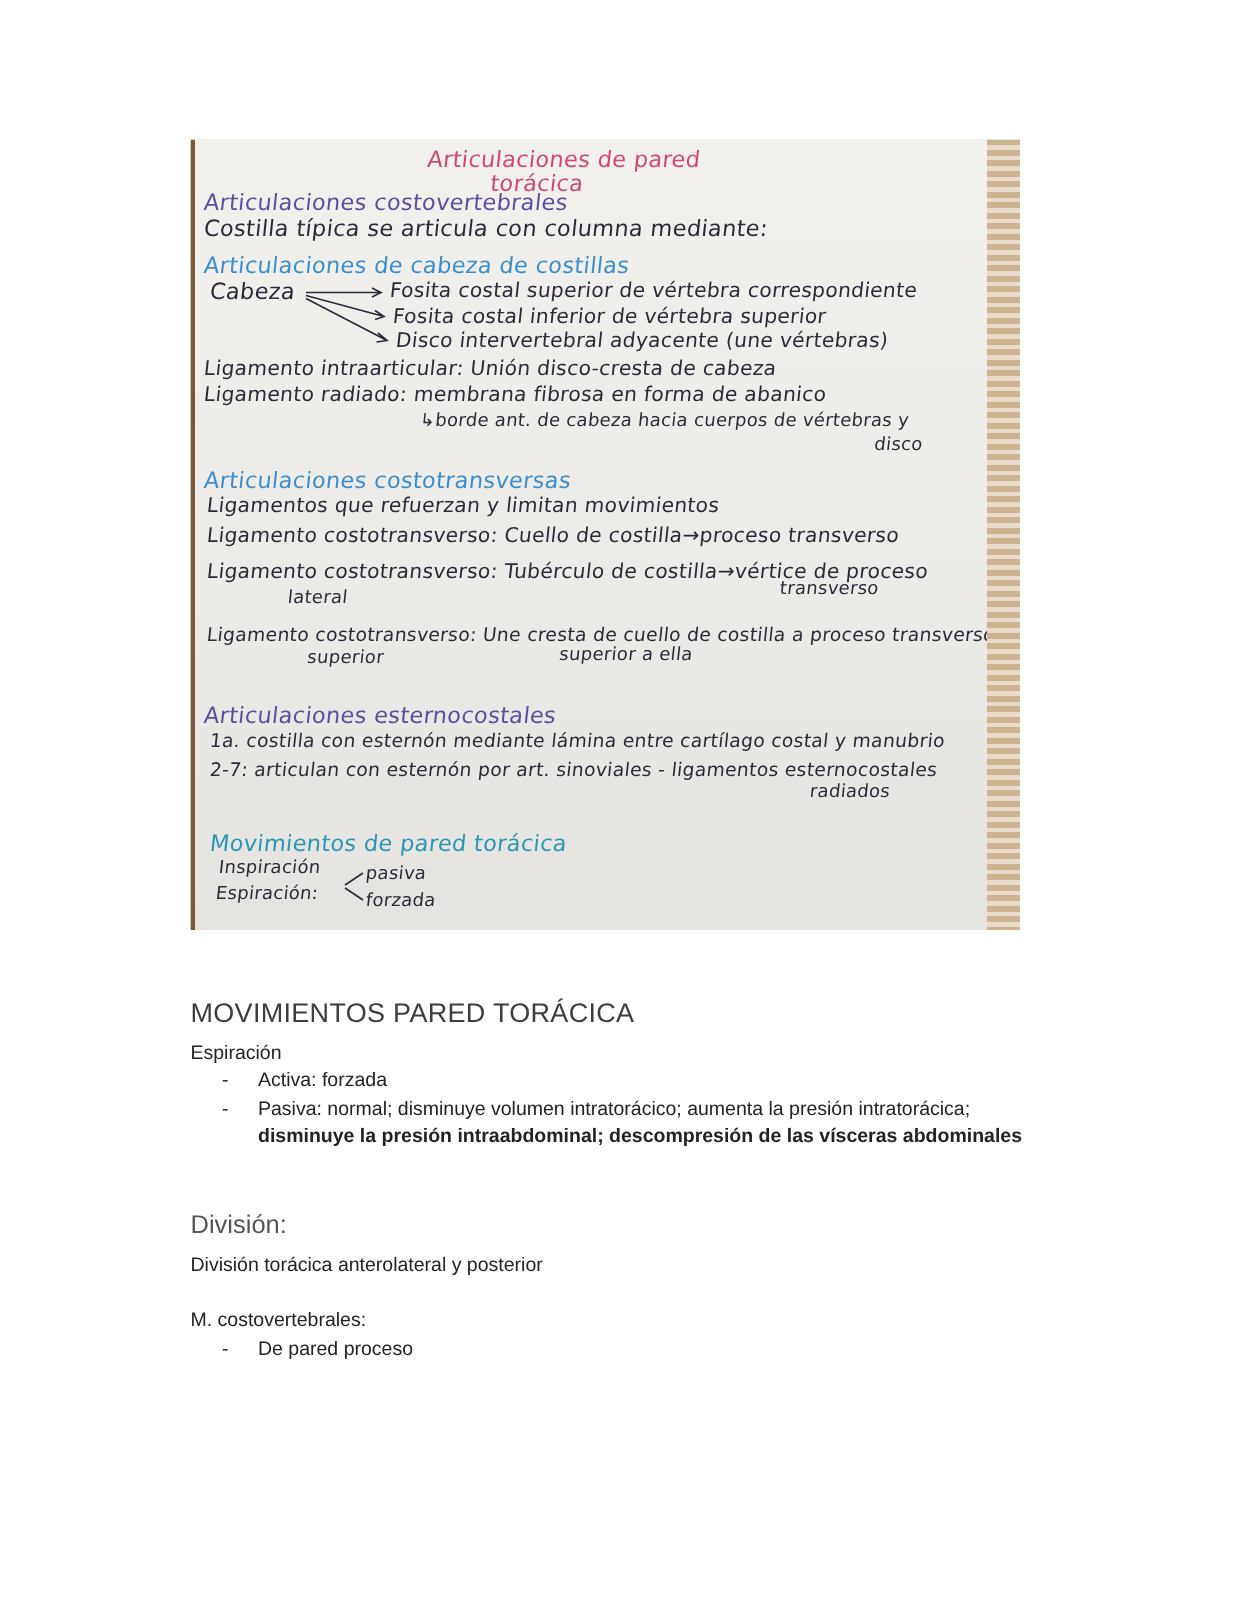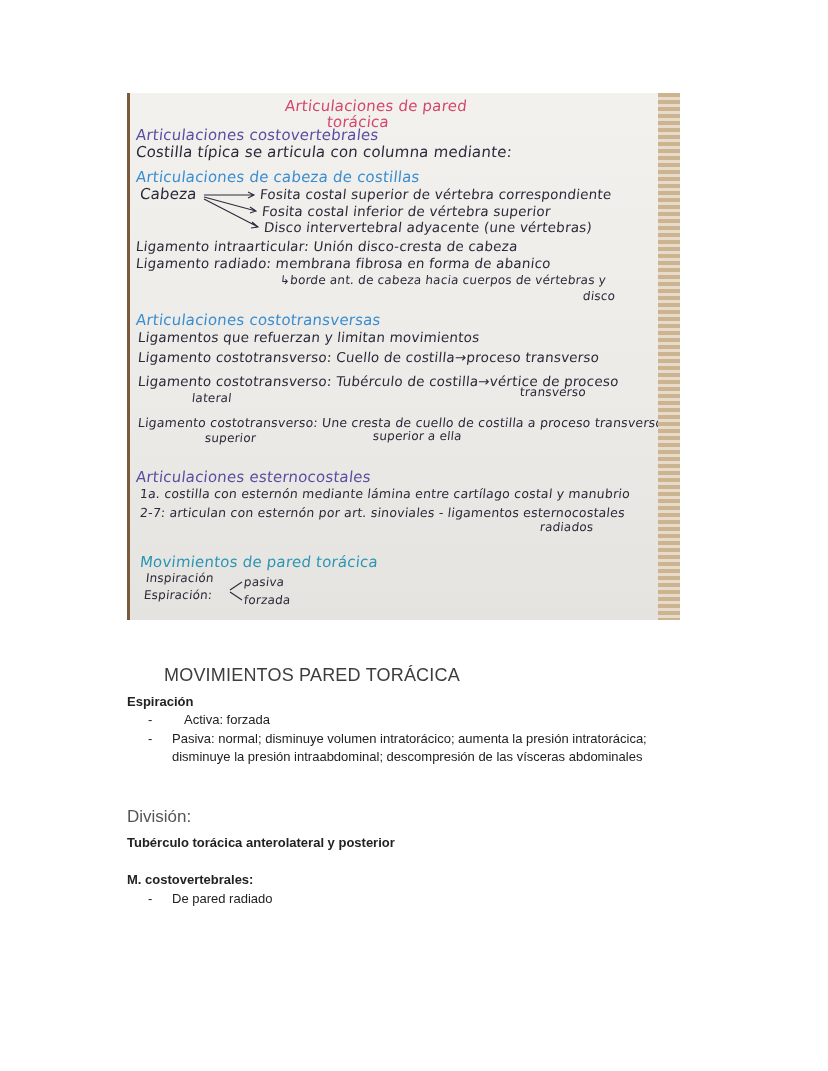--- a/index.html
+++ b/index.html
@@ -12,22 +12,22 @@
           background:repeating-linear-gradient(180deg,#cbb48f 0px,#cbb48f 4px,#e7dccb 4px,#e7dccb 7px); }
   .hw { position:absolute; font-family:"DejaVu Sans", sans-serif; font-size:13.5px; letter-spacing:0.2px; white-space:nowrap; transform:skewX(-6deg); }
   .hw.title { color:#d2486a; font-size:15px; }
   .hw.purple { color:#5b4ea0; font-size:15px; }
   .hw.blue { color:#3a8ed0; font-size:15px; }
   .hw.teal { color:#2c96b5; font-size:15px; }
   .hw.ink { color:#2a2a3a; }
   .hw.small { font-size:12px; }
 
   .doc { position:absolute; left:127px; }
-  .h1 { font-size:18px; color:#3d3d3d; top:665px; letter-spacing:0.2px;margin-left:37px; }
-  .p { font-size:13px; color:#222;font-weight:bold; }
+  .h1 { font-size:18px; color:#3d3d3d; top:665px; letter-spacing:0.2px; }
+  .p { font-size:13px; color:#222; }
   .bullet { position:absolute; font-size:13px; color:#222; }
   .dash { position:absolute; left:148px; font-size:13px; color:#222; }
   .h2 { font-size:17px; color:#555; top:807px; }
 </style>
 </head>
 <body>
 
 <div class="photo">
   <div class="paper">
     <div class="hw title" style="left:155px;top:4px;">Articulaciones de pared</div>
@@ -76,22 +76,22 @@
     <div class="hw ink small" style="left:114px;top:482px;">pasiva</div>
     <div class="hw ink small" style="left:114px;top:500px;">forzada</div>
   </div>
   <div class="wood"></div>
 </div>
 
 <div class="doc h1">MOVIMIENTOS PARED TORÁCICA</div>
 <div class="doc p" style="top:694px;">Espiración</div>
 
 <div class="dash" style="top:712px;">-</div>
-<div class="bullet" style="left:172px;top:712px;margin-left:12px;">Activa: forzada</div>
+<div class="bullet" style="left:172px;top:712px;">Activa: forzada</div>
 <div class="dash" style="top:731px;">-</div>
 <div class="bullet" style="left:172px;top:731px;">Pasiva: normal; disminuye volumen intratorácico; aumenta la presión intratorácica;</div>
-<div class="bullet" style="left:172px;top:749px;">disminuye la presión intraabdominal; descompresión de las vísceras abdominales</div>
+<div class="bullet" style="left:172px;top:749px;font-weight:bold;">disminuye la presión intraabdominal; descompresión de las vísceras abdominales</div>
 
 <div class="doc h2">División:</div>
-<div class="doc p" style="top:835px;">Tubérculo torácica anterolateral y posterior</div>
+<div class="doc p" style="top:835px;">División torácica anterolateral y posterior</div>
 <div class="doc p" style="top:872px;">M. costovertebrales:</div>
 <div class="dash" style="top:891px;">-</div>
-<div class="bullet" style="left:172px;top:891px;">De pared radiado</div>
+<div class="bullet" style="left:172px;top:891px;">De pared proceso</div>
 
 </body></html>

